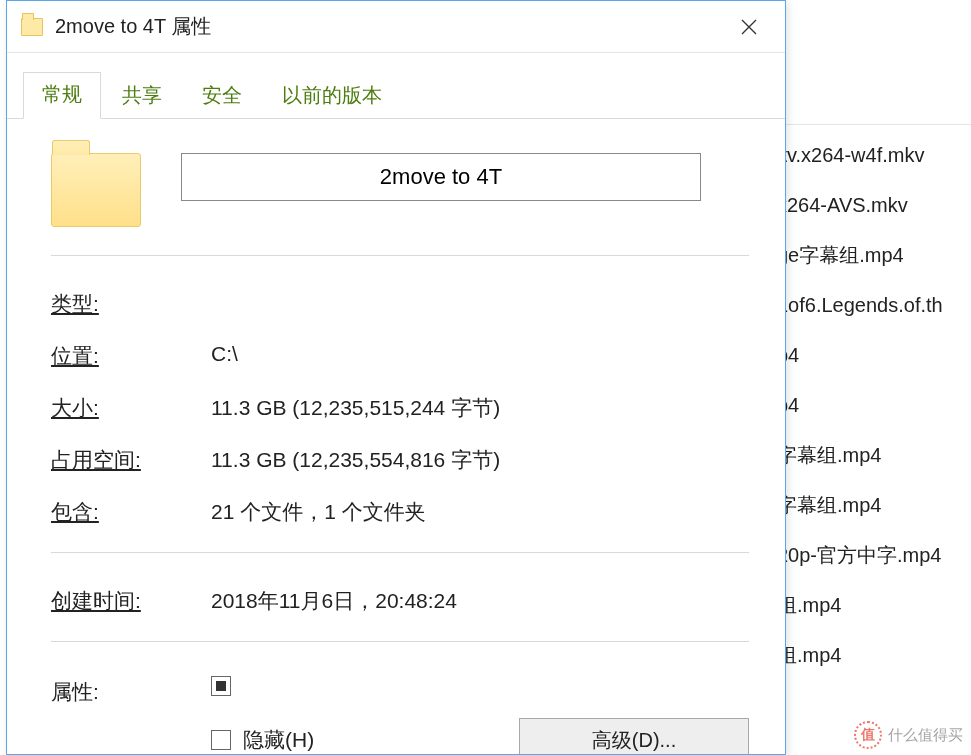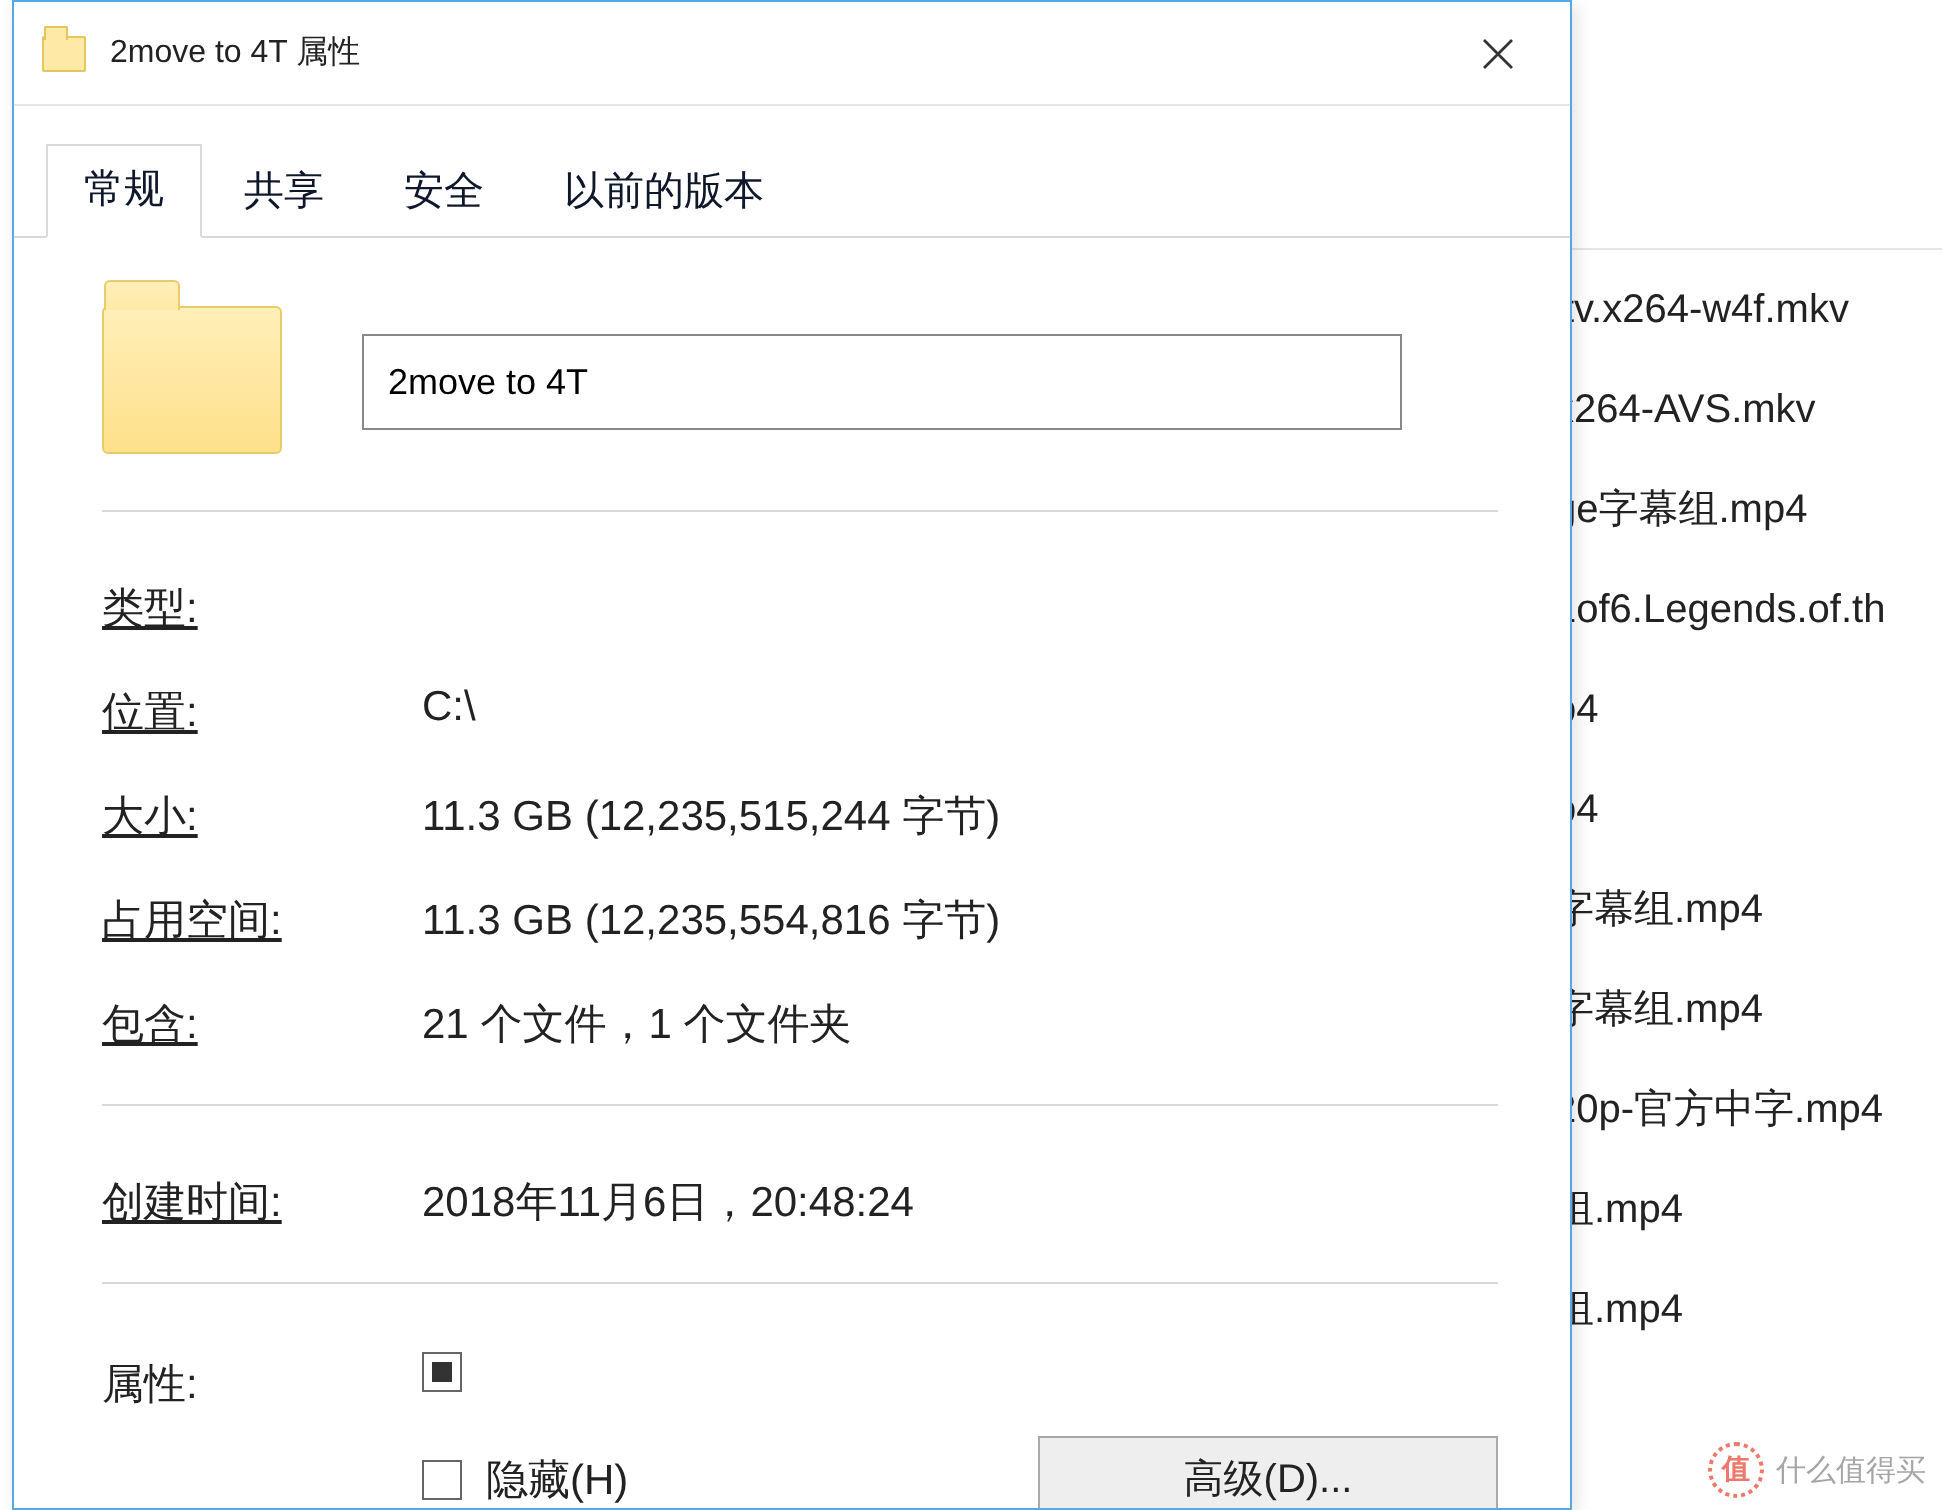--- a/index.html
+++ b/index.html
@@ -70,21 +70,21 @@
     position: absolute;
     top: -6px; left: 0;
     width: 10px; height: 6px;
     background: #ffe9a6;
     border: 1px solid #e6c45e;
     border-bottom: none;
     border-radius: 1px 1px 0 0;
   }
   .titlebar .title {
     flex: 1;
-    font-size: 16px;
+    font-size: 20px;
   }
   .close-btn {
     width: 72px; height: 100%;
     display: flex;
     align-items: center;
     justify-content: center;
     font-size: 22px;
     color: #333;
     cursor: default;
   }
@@ -93,21 +93,21 @@
   .tabs {
     display: flex;
     align-items: flex-end;
     padding: 14px 16px 0 16px;
     border-bottom: 1px solid #d9d9d9;
     margin-top: 4px;
   }
   .tab {
     padding: 8px 18px 10px 18px;
     font-size: 20px;
-    color: #0f172a;
+    color: #4d7c0f;
     border: 1px solid transparent;
     border-bottom: none;
     margin-right: 2px;
     position: relative;
     bottom: -1px;
     cursor: default;
   }
   .tab.active {
     border-color: #d9d9d9;
     background: #ffffff;
@@ -143,23 +143,24 @@
     border: 1px solid #eacb6a;
     border-bottom: none;
     border-radius: 3px 3px 0 0;
   }
   .name-input {
     flex: 1;
     max-width: 520px;
     height: 48px;
     border: 1px solid #888;
     padding: 0 12px;
-    font-size: 18px;
+    font-size: 22px;
     font-family: inherit;
-    margin-top: 20px;
+    margin-top: 6px;
+    text-align: center;
   }
 
   hr.sep {
     border: none;
     border-top: 1px solid #d9d9d9;
     margin: 0 0 22px 0;
   }
 
   .kv {
     display: flex;

